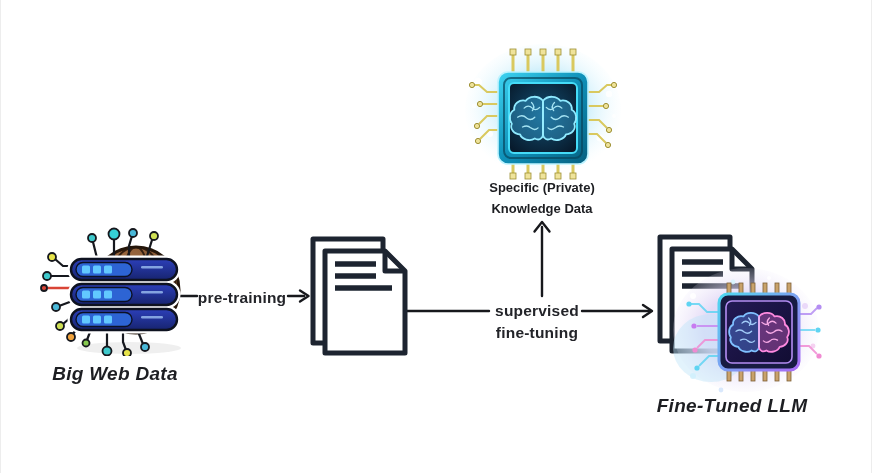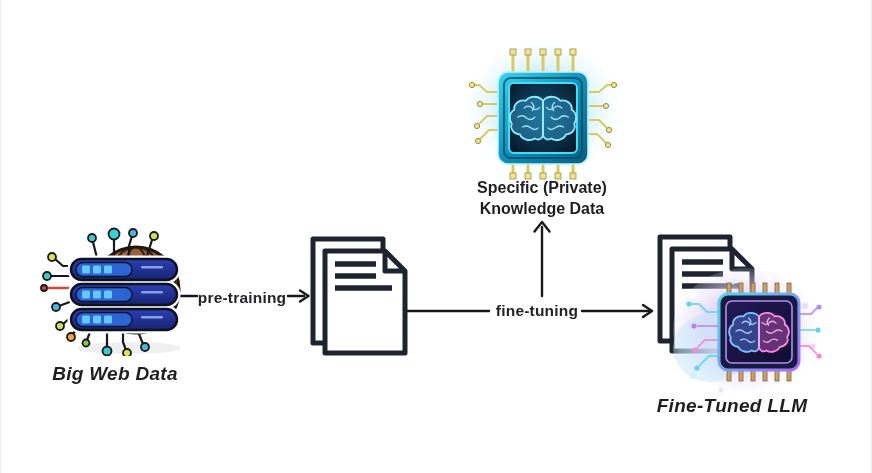--- a/index.html
+++ b/index.html
@@ -16,21 +16,21 @@
   .abs{position:absolute;}
   .lbl{
     position:absolute;
     transform:translateX(-50%);
     white-space:nowrap;
     color:#1d1e22;
     font-weight:700;
     text-align:center;
   }
   .lbl-node{font-size:19px;letter-spacing:0.3px;font-style:italic;}
-  .lbl-kb{font-size:16px;line-height:21px;}
+  .lbl-kb{font-size:13px;line-height:21px;}
   .lbl-edge{font-size:15.5px;font-weight:700;line-height:22px;letter-spacing:0.2px;color:#232429;}
 </style>
 </head>
 <body>
 
 <div class="canvas">
 
   <svg class="abs" style="left:0;top:0" width="872" height="473" viewBox="0 0 872 473">
     <g stroke="#17181c" stroke-width="2.4" fill="none" stroke-linecap="round">
       <line x1="179" y1="296" x2="196" y2="296"></line>
@@ -344,16 +344,17 @@
   <div class="lbl lbl-node" style="left:731px;top:395px">Fine-Tuned LLM</div>
 
   <div class="lbl lbl-kb" style="left:541px;top:177px">
     <div>Specific (Private)</div>
     <div>Knowledge Data</div>
   </div>
 
   <div class="lbl lbl-edge" style="left:241px;top:287px">pre-training</div>
 
   <div class="lbl lbl-edge" style="left:536px;top:300px">
+    <div>supervised</div>
     <div>fine-tuning</div>
   </div>
 
 </div>
 
 </body></html>

